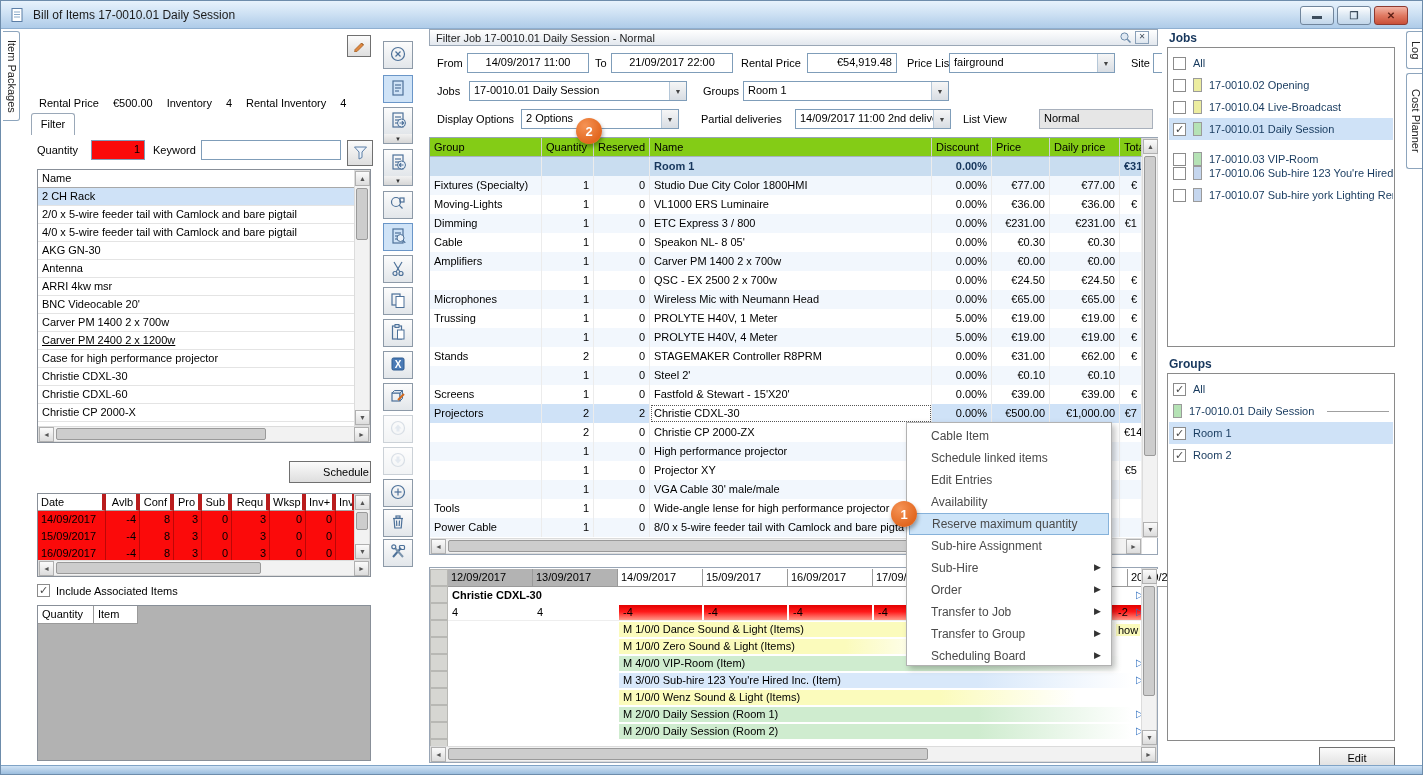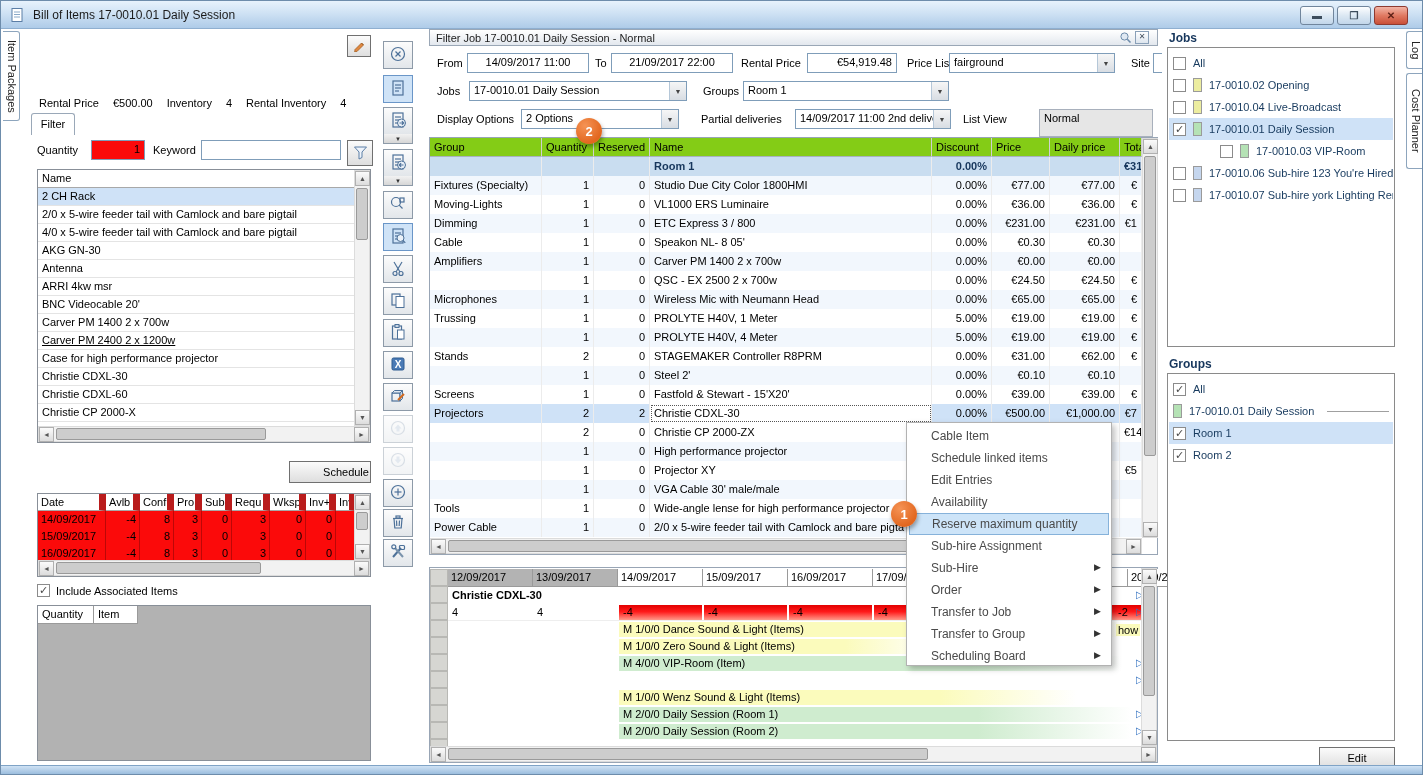--- a/index.html
+++ b/index.html
@@ -55,21 +55,21 @@
   .filtertab { position:absolute; left:30px; top:112px; width:44px; height:22px; background:#fff;
     border:1px solid #9aa8b8; border-bottom:none; border-radius:3px 3px 0 0; text-align:center; padding-top:4px; }
   .listbox { position:absolute; left:36px; top:168px; width:334px; height:274px; border:1px solid #888f98; background:#fff; }
   .listhdr { position:absolute; left:0; top:0; right:16px; height:18px; background:#fff;
     border-bottom:1px solid #a8a8a8; padding:2px 4px; }
   .lrow { position:absolute; left:0; right:16px; height:18px; padding:2px 4px; border-bottom:1px solid #e4e4e4;
     overflow:hidden; white-space:nowrap; background:#fff; }
   .lrow.sel { background:#cfe2f7; }
   .availbox { position:absolute; left:36px; top:492px; width:334px; height:84px; border:1px solid #888f98; background:#fff; }
   .avcell { position:absolute; height:17px; padding:2px 3px; overflow:hidden; white-space:nowrap;
-    border-right:7px solid #b91c1c; }
+    border-right:4px solid #b91c1c; }
   .avred { background:#fb0a0a; border-right:1px solid rgba(0,0,0,.25); }
   .assocbox { position:absolute; left:36px; top:604px; width:334px; height:156px; border:1px solid #888f98; background:#b2b2b2; }
   .asshdr { position:absolute; top:0; height:18px; background:#fff; border-right:1px solid #9a9a9a;
     border-bottom:1px solid #9a9a9a; padding:2px 4px; }
 
   
   .fjpanel { position:absolute; left:428px; top:28px; width:729px; height:107px; background:#fff; }
   .fjhdr { position:absolute; left:0; top:0; width:729px; height:17px;
     background:linear-gradient(#ffffff,#e3e8ee); border:1px solid #9aa7b6; padding:2px 6px; color:#222; }
 
@@ -437,21 +437,21 @@
   <div class="dd" style="left:520px; top:108px; width:158px; height:20px;">
     <span class="val">2 Options</span>
     <span class="arr">▼</span>
   </div>
   <span class="lbl" style="left:700px; top:112px;">Partial deliveries</span>
   <div class="dd" style="left:794px; top:108px; width:156px; height:20px;">
     <span class="val">14/09/2017 11:00 2nd deliver</span>
     <span class="arr">▼</span>
   </div>
   <span class="lbl" style="left:962px; top:112px;">List View</span>
-  <div class="inp" style="position:absolute; left:1038px; top:108px; width:114px; height:28px; background:#e6e6e6; border-color:#a8b0bc;">Normal</div>
+  <div class="inp" style="position:absolute; left:1038px; top:108px; width:114px; height:20px; background:#e6e6e6; border-color:#a8b0bc;">Normal</div>
 
   <div class="mtable">
     <div id="mtablegrid">
         <div class="mhc" style="left: 0px; width: 112px;">Group</div>
         <div class="mhc" style="left: 112px; width: 52px;">Quantity</div>
         <div class="mhc" style="left: 164px; width: 56px;">Reserved</div>
         <div class="mhc" style="left: 220px; width: 282px;">Name</div>
         <div class="mhc" style="left: 502px; width: 60px;">Discount</div>
         <div class="mhc" style="left: 562px; width: 58px;">Price</div>
         <div class="mhc" style="left: 620px; width: 70px;">Daily price</div>
@@ -604,21 +604,21 @@
         <div class="mc num" style="left: 112px; top: 361px; width: 52px;">1</div>
         <div class="mc num" style="left: 164px; top: 361px; width: 56px;">0</div>
         <div class="mc" style="left: 220px; top: 361px; width: 282px;">Wide-angle lense for high performance projector</div>
         <div class="mc num" style="left: 502px; top: 361px; width: 60px;"></div>
         <div class="mc num" style="left: 562px; top: 361px; width: 58px;"></div>
         <div class="mc num" style="left: 620px; top: 361px; width: 70px;"></div>
         <div class="mc num" style="left: 690px; top: 361px; width: 22px;"></div>
         <div class="mc mrow0" style="left: 0px; top: 380px; width: 112px;">Power Cable</div>
         <div class="mc num mrow0" style="left: 112px; top: 380px; width: 52px;">1</div>
         <div class="mc num mrow0" style="left: 164px; top: 380px; width: 56px;">0</div>
-        <div class="mc mrow0" style="left: 220px; top: 380px; width: 282px;">2/0 x 5-wire feeder tail with Camlock  and bare pigta</div>
+        <div class="mc mrow0" style="left: 220px; top: 380px; width: 282px;">8/0 x 5-wire feeder tail with Camlock  and bare pigta</div>
         <div class="mc num mrow0" style="left: 502px; top: 380px; width: 60px;"></div>
         <div class="mc num mrow0" style="left: 562px; top: 380px; width: 58px;"></div>
         <div class="mc num mrow0" style="left: 620px; top: 380px; width: 70px;"></div>
         <div class="mc num mrow0" style="left: 690px; top: 380px; width: 22px;"></div>
       </div>
     <div class="sb" style="left:712px; top:0; width:16px; height:400px;">
       <div class="sbarrow" style="left:0; top:0;">▲</div>
       <div class="sbarrow" style="left:0; top:383px;">▼</div>
       <div class="sbth" style="left:1px; top:17px; width:12px; height:300px;"></div>
     </div>
@@ -672,20 +672,21 @@
           <div style="position: absolute; left: 668px; top: 3px; background: rgb(251, 251, 188); padding: 0px 2px;">how</div>
         </div>
         <div class="tlrow" style="top: 70px;">
           <div class="bar" style="left: 171px; width: 323px; background: linear-gradient(to right, rgb(251, 251, 188), rgb(251, 251, 188) 70%, rgb(255, 255, 255));">M 1/0/0 Zero Sound &amp; Light (Items)</div>
         </div>
         <div class="tlrow" style="top: 87px;">
           <div class="bar" style="left: 171px; width: 503px; background: linear-gradient(to right, rgb(207, 236, 207), rgb(207, 236, 207) 70%, rgb(255, 255, 255));">M 4/0/0 VIP-Room (Item)</div>
           <div class="tri" style="left: 688px;">▷</div>
         </div>
         <div class="tlrow" style="top: 104px;">
+          <div class="bar" style="left: 171px; width: 513px; background: linear-gradient(to right, rgb(216, 232, 250), rgb(216, 232, 250) 70%, rgb(255, 255, 255));">M 3/0/0 Sub-hire 123 You're Hired Inc. (Item)</div>
           <div class="tri" style="left: 688px;">▷</div>
         </div>
         <div class="tlrow" style="top: 121px;">
           <div class="bar" style="left: 171px; width: 458px; background: linear-gradient(to right, rgb(251, 251, 188), rgb(251, 251, 188) 70%, rgb(255, 255, 255));">M 1/0/0 Wenz Sound &amp; Light (Items)</div>
         </div>
         <div class="tlrow" style="top: 138px;">
           <div class="bar" style="left: 171px; width: 513px; background: linear-gradient(to right, rgb(207, 236, 207), rgb(207, 236, 207) 70%, rgb(255, 255, 255));">M 2/0/0 Daily Session (Room 1)</div>
           <div class="tri" style="left: 688px;">▷</div>
         </div>
         <div class="tlrow" style="top: 155px;">
@@ -719,21 +720,21 @@
       <div class="jrow" style="top: 48px;">
         <span class="chk"></span>
         <span class="swatch" style="background: rgb(236, 237, 160);"></span>
         <span>17-0010.04 Live-Broadcast</span>
       </div>
       <div class="jrow sel" style="top: 70px;">
         <span class="chk">✓</span>
         <span class="swatch" style="background: rgb(181, 226, 181);"></span>
         <span>17-0010.01 Daily Session</span>
       </div>
-      <div class="jrow" style="top: 92px; margin-left: 47px;">
+      <div class="jrow" style="top: 100px;">
         <span class="chk"></span>
         <span class="swatch" style="background: rgb(181, 226, 181);"></span>
         <span>17-0010.03 VIP-Room</span>
       </div>
       <div class="jrow" style="top: 114px;">
         <span class="chk"></span>
         <span class="swatch" style="background: rgb(197, 214, 238);"></span>
         <span>17-0010.06 Sub-hire 123 You're Hired Inc.</span>
       </div>
       <div class="jrow" style="top: 136px;">

